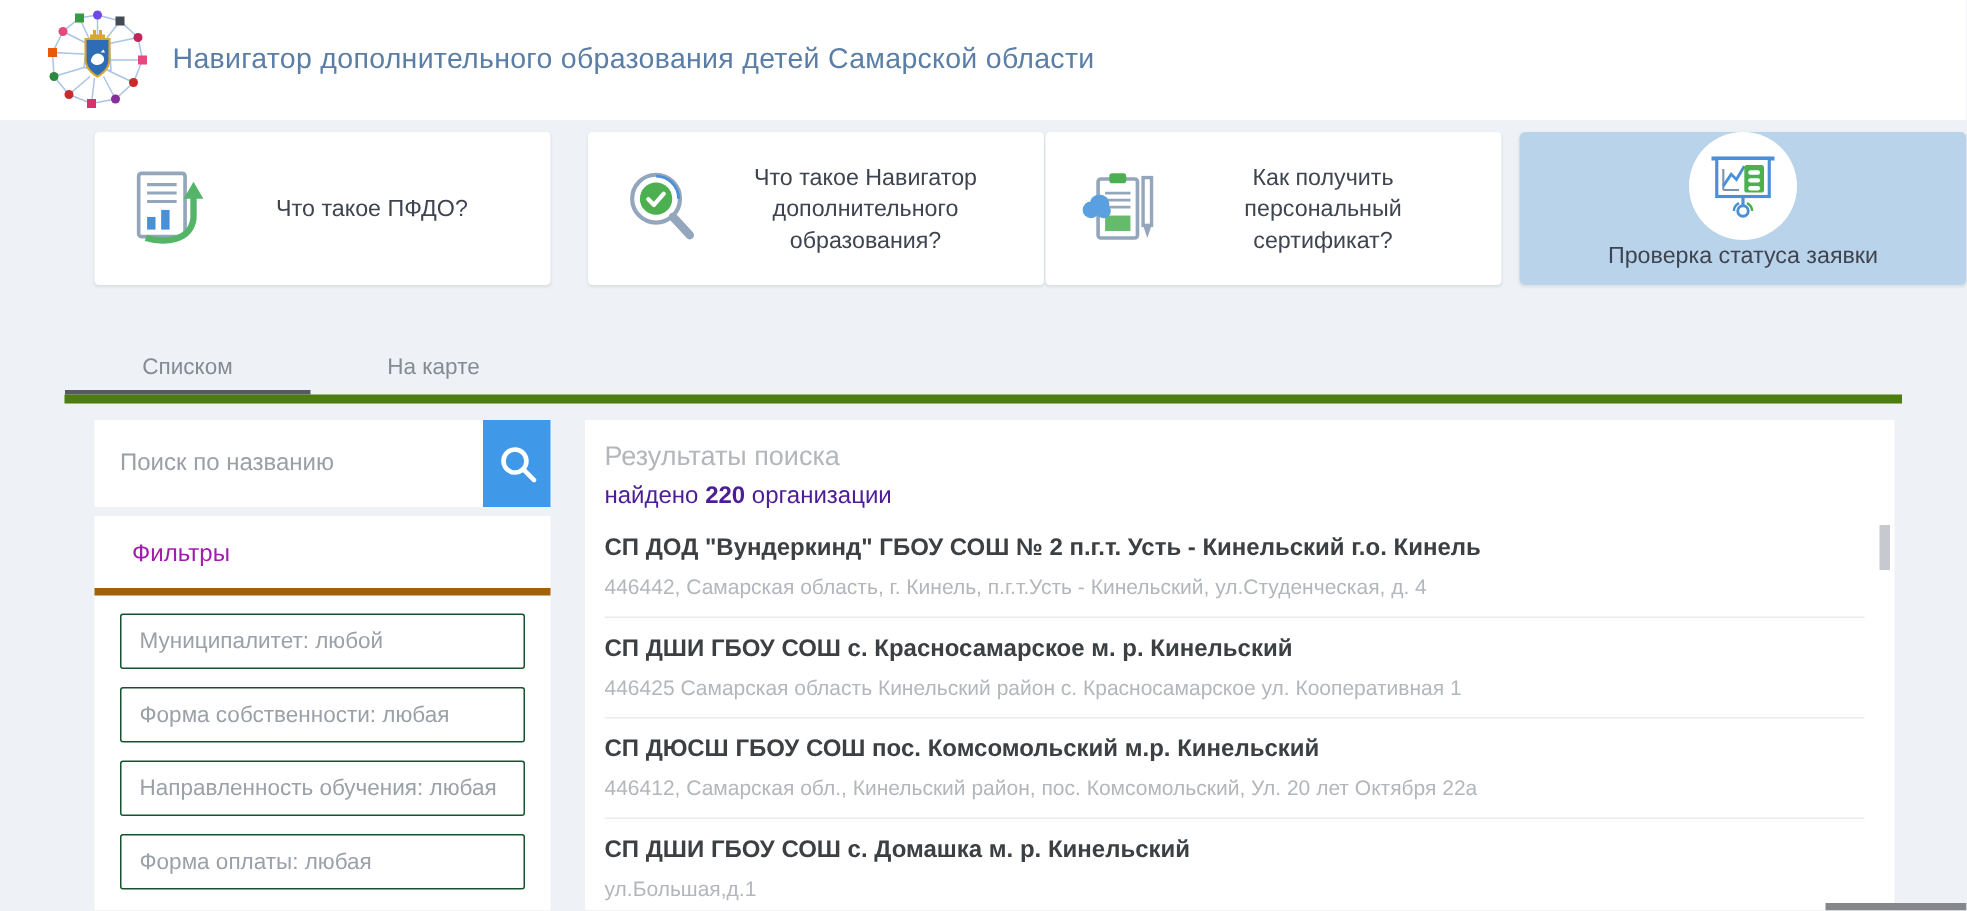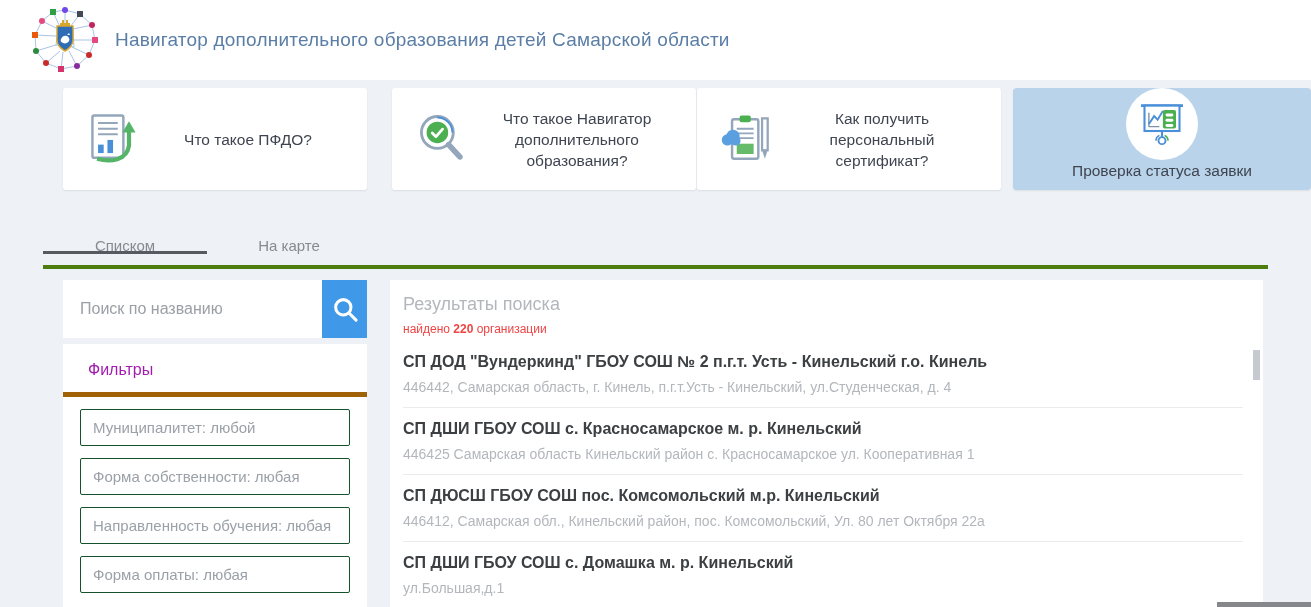--- a/index.html
+++ b/index.html
@@ -25,21 +25,21 @@
   }
   .card-1 { left:63px;  width:304px; }
   .card-2 { left:380px; width:304px;margin-left:12px; }
   .card-3 { left:697px; width:304px; }
   .card-4 { left:1013px; width:298px; background:#b9d3ea; border-radius:4px;flex-direction:column; }
   .card-icon { flex:0 0 auto; width:66px; height:66px; display:flex; align-items:center; justify-content:center; }
   .card-4 .card-icon { width:72px; height:72px; background:#fff; border-radius:50%; }
   .card-label { flex:1; text-align:center; font-size:15.5px; line-height:21px; color:#3f4550; padding:0 4px; }
   
   .tabbar { position:absolute; left:43px; top:226px; width:1225px; height:43px;
-            border-bottom:4px solid #4d7c0f; display:flex;align-items:center; }
+            border-bottom:6px solid #4d7c0f; display:flex; }
   .tab { width:164px; display:flex; align-items:center; justify-content:center;
          font-size:15px; color:#868b92; cursor:pointer; }
   .tab.active { box-shadow: inset 0 -3px 0 #555b61; }
   
   .search-box { position:absolute; left:63px; top:280px; width:304px; height:58px; background:#fff; }
   .search-input {
     position:absolute; left:0; top:0; width:259px; height:58px; border:none; outline:none;
     padding:0 10px 0 17px; font-size:16px; color:#3f4550; background:transparent;
     font-family:"Liberation Sans", sans-serif;
   }
@@ -53,21 +53,21 @@
   .filter-field {
     margin:12px 17px 0; height:37px; border:1px solid #14532d; border-radius:2px;
     display:flex; align-items:center; padding:0 12px; font-size:15px; color:#9ba1a8;
     background:#fff; cursor:pointer; white-space:nowrap; overflow:hidden;
   }
   .filter-field:first-of-type { margin-top:14px; }
   
   .results-panel { position:absolute; left:390px; top:280px; width:873px; height:327px; background:#fff;
                    padding:0 20px 0 13px; }
   .results-label { margin-top:14px; font-size:18px; color:#b3b7bc; }
-  .found-line { margin-top:7px; font-size:12px; color:#ef4444; }
+  .found-line { margin-top:7px; font-size:16px; color:#4c1d95; }
   .found-line .found-count { font-weight:bold; }
   .result-item { padding:11px 0 12px; border-bottom:1px solid #e9ebee; cursor:pointer; }
   .result-list { margin-top:5px; }
   .result-title { font-size:16px; font-weight:bold; color:#3c4043; line-height:20px; }
   .result-address { margin-top:7px; font-size:14px; color:#b3b7bc; line-height:16px; }
   .v-scroll-thumb { position:absolute; right:3px; top:70px; width:7px; height:30px; background:#c6cad0; }
   .h-scrollbar { position:absolute; left:1217px; top:602px; width:94px; height:5px; background:#85878b; }
   svg { display:block; }
 </style>
 </head>
@@ -198,21 +198,21 @@
     <div class="result-item">
       <div class="result-title">СП ДОД "Вундеркинд" ГБОУ СОШ № 2 п.г.т. Усть - Кинельский г.о. Кинель</div>
       <div class="result-address">446442, Самарская область, г. Кинель, п.г.т.Усть - Кинельский, ул.Студенческая, д. 4</div>
     </div>
     <div class="result-item">
       <div class="result-title">СП ДШИ ГБОУ СОШ с. Красносамарское м. р. Кинельский</div>
       <div class="result-address">446425 Самарская область Кинельский район с. Красносамарское ул. Кооперативная 1</div>
     </div>
     <div class="result-item">
       <div class="result-title">СП ДЮСШ ГБОУ СОШ пос. Комсомольский м.р. Кинельский</div>
-      <div class="result-address">446412, Самарская обл., Кинельский район, пос. Комсомольский, Ул. 80 лет Октября 22а</div>
+      <div class="result-address">446412, Самарская обл., Кинельский район, пос. Комсомольский, Ул. 20 лет Октября 22а</div>
     </div>
     <div class="result-item">
       <div class="result-title">СП ДШИ ГБОУ СОШ с. Домашка м. р. Кинельский</div>
       <div class="result-address">ул.Большая,д.1</div>
     </div>
   </div>
 
   <div class="v-scroll-thumb"></div>
 </div>
 

